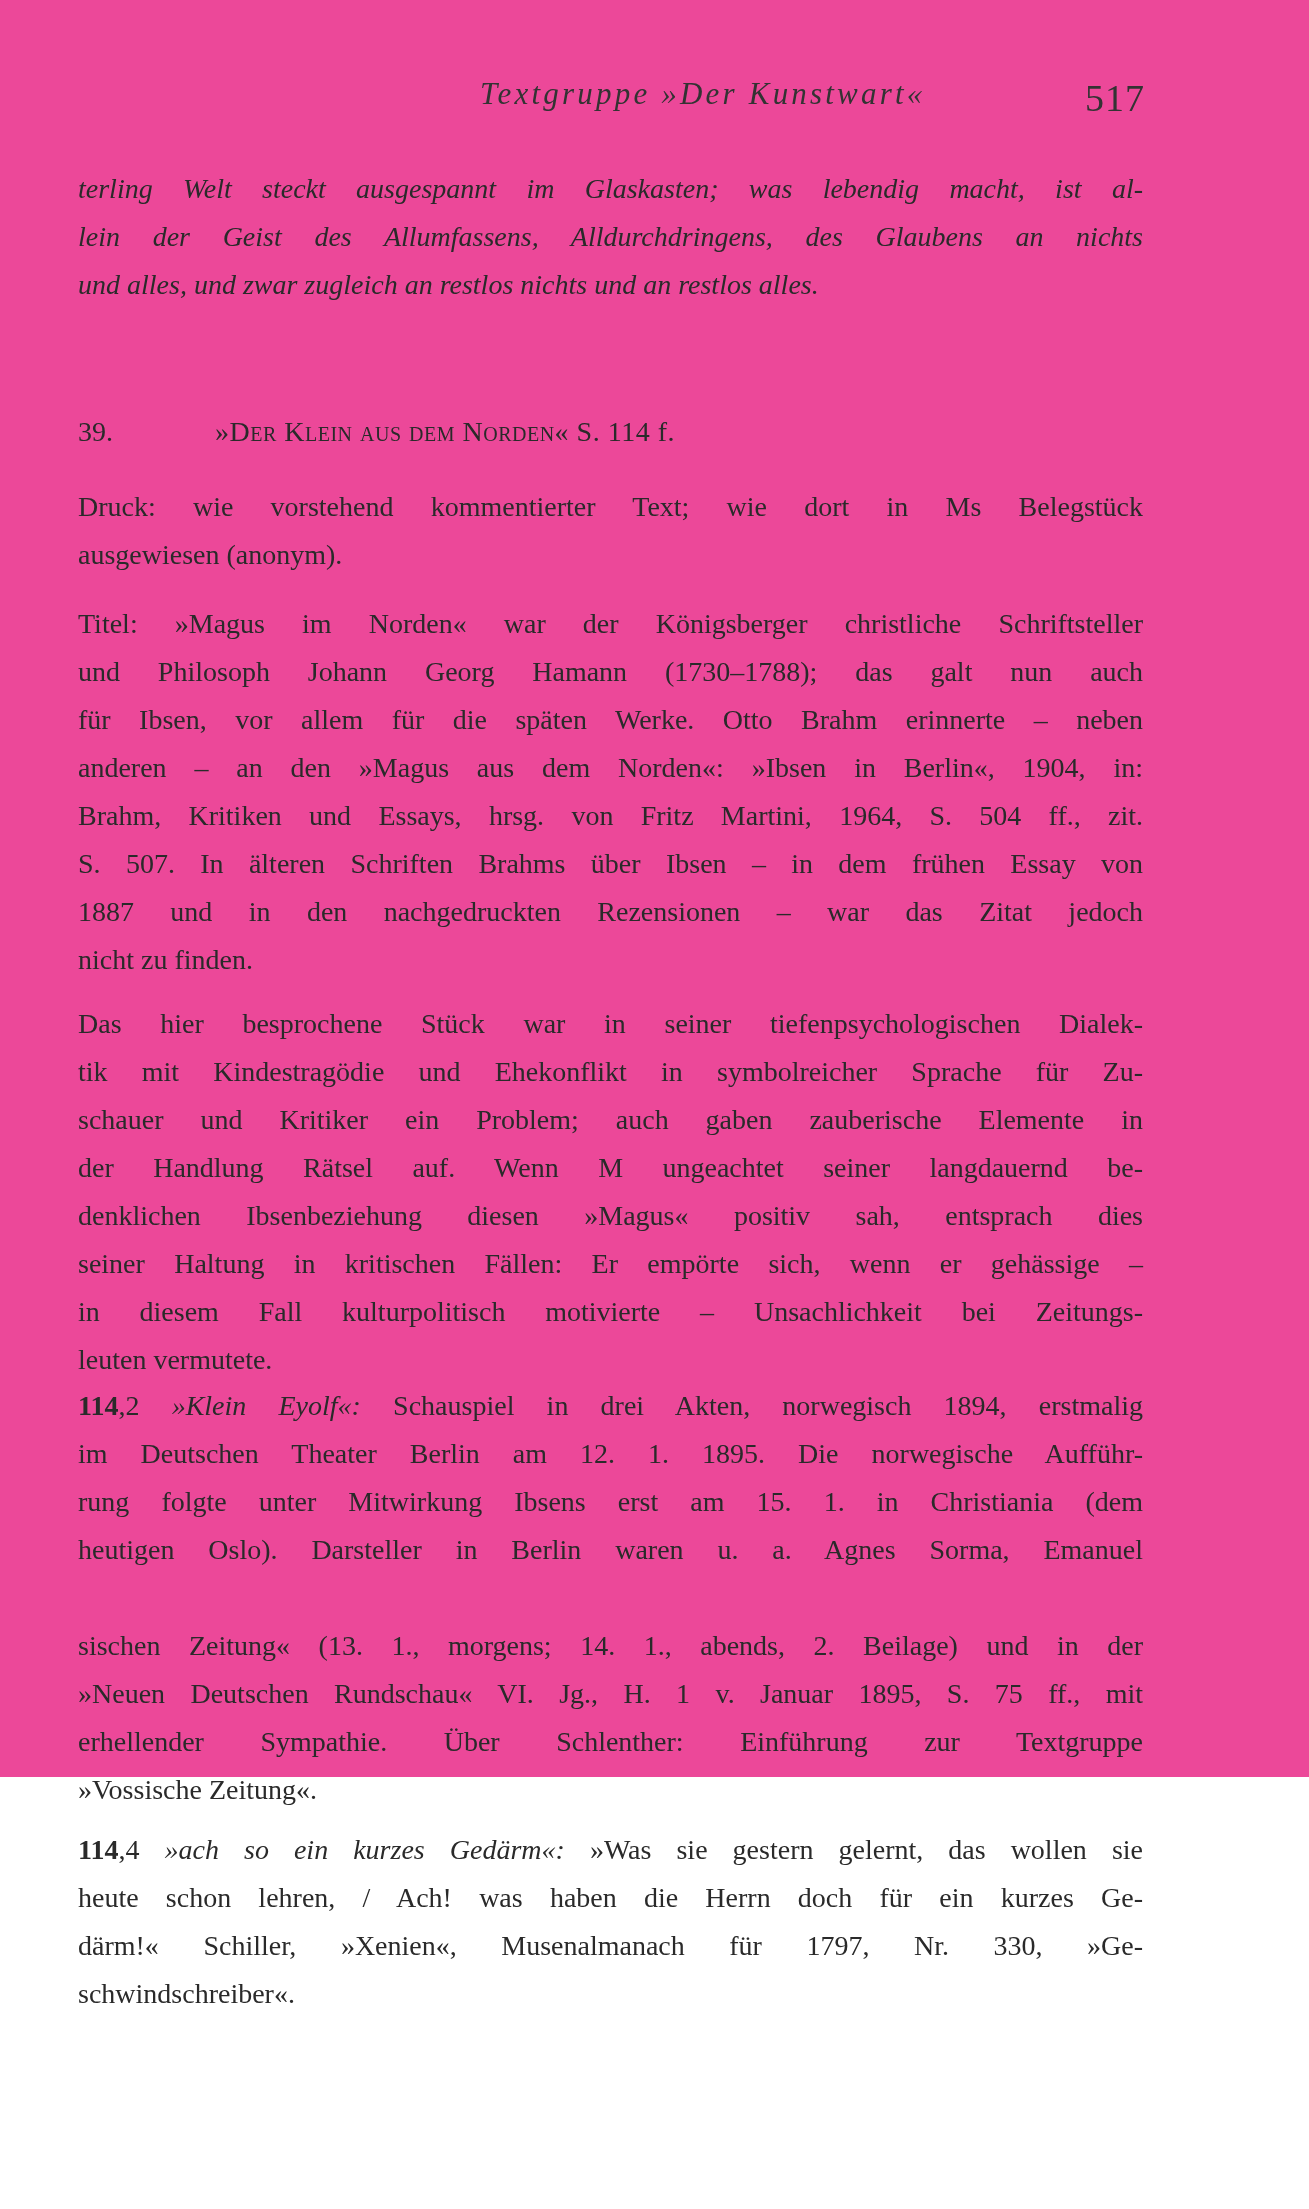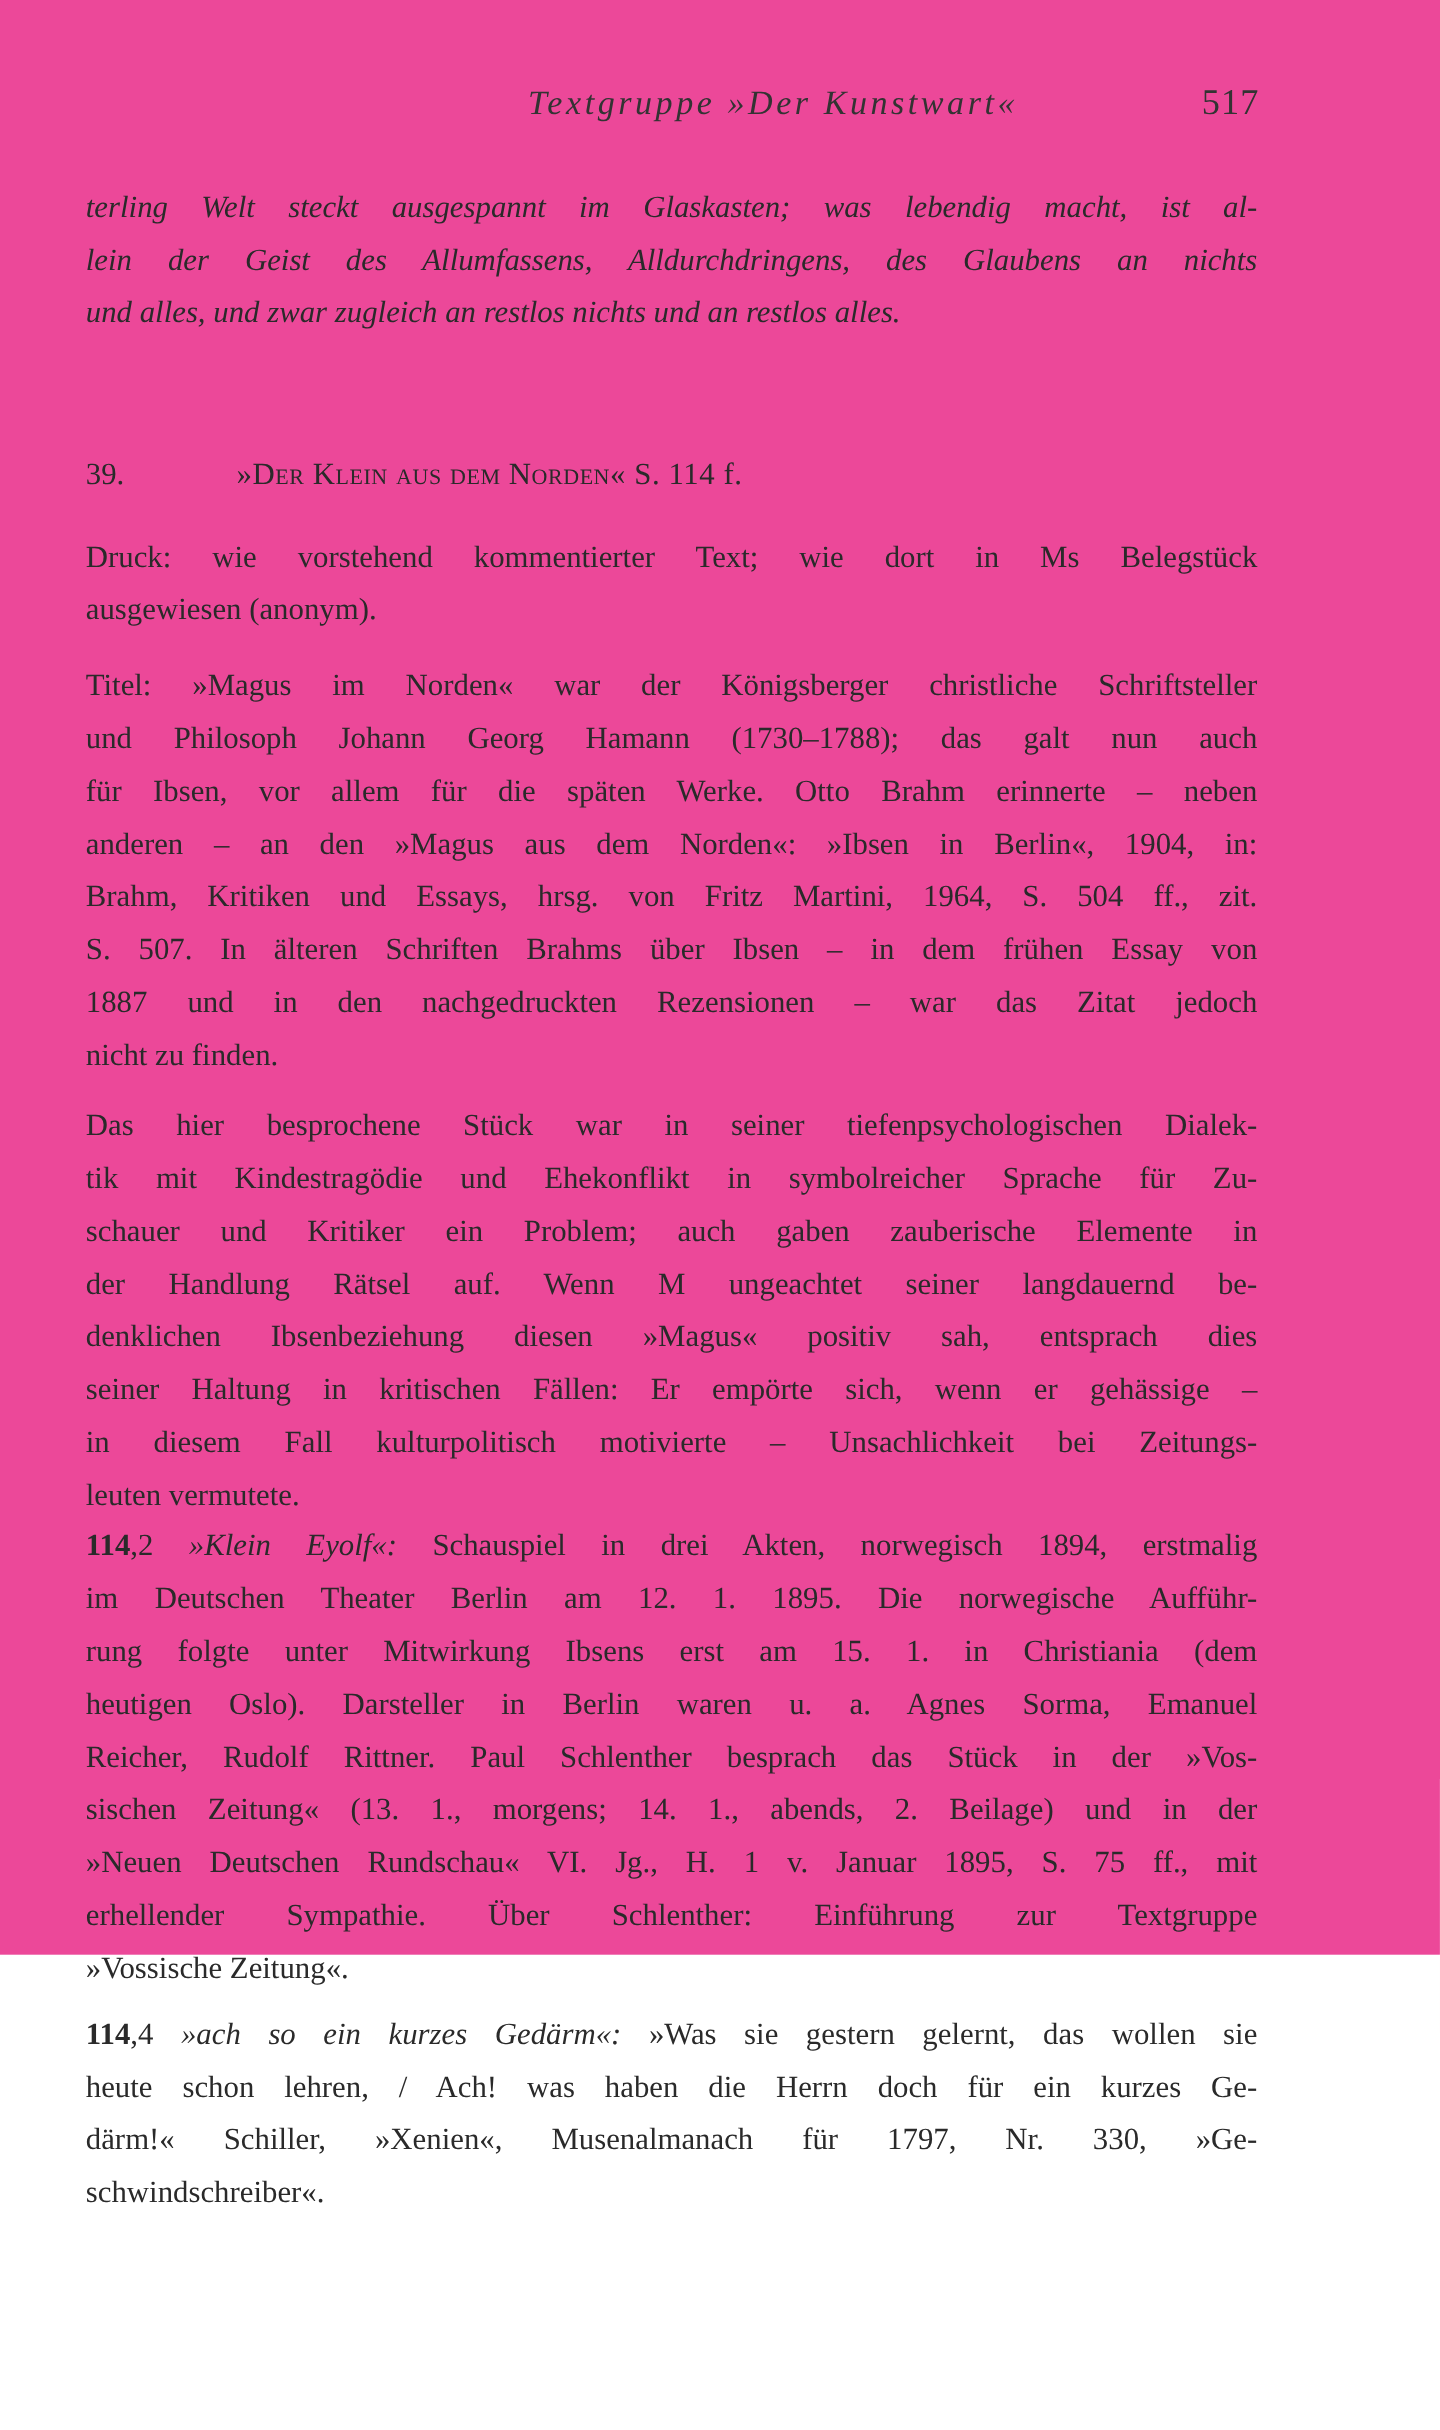--- a/index.html
+++ b/index.html
@@ -1,20 +1,20 @@
 <!DOCTYPE html>
 <html><head>
 <meta charset="utf-8">
 <style>
   html, body { margin: 0; padding: 0; background: #ffffff; }
   body { width: 1309px; height: 2209px; position: relative; overflow: hidden; }
   .page { position: absolute; left: 0; top: 0; width: 1309px; height: 1777px; background: #ec4899; color: #2a2a2a; font-family: "Liberation Serif", "DejaVu Serif", serif; }
   .running-head { position: absolute; top: 76px; left: 480px; width: 665px; height: 44px; font-style: italic; font-size: 31px; letter-spacing: 3.2px; color: #333; }
   .running-head .title { position: absolute; left: 0; top: 0; white-space: nowrap; }
-  .running-head .pageno { position: absolute; right: 0; top: 0; font-style: normal; letter-spacing: 1px; font-size: 33px; }
+  .running-head .pageno { position: absolute; right: 0; top: 0; font-style: normal; letter-spacing: 1px; font-size: 38px; }
   .line { position: absolute; left: 78px; width: 1065px; height: 48px; line-height: 48px; font-size: 28px; white-space: nowrap; text-align: justify; text-align-last: justify; overflow: visible; }
   .line.last { text-align-last: left; }
   .line.it { font-style: italic; }
   .heading { position: absolute; left: 78px; width: 1065px; height: 48px; line-height: 48px; font-size: 28px; white-space: nowrap; }
   .heading .num { position: absolute; left: 0; top: 0; }
   .heading .title { position: absolute; left: 137px; top: 0; letter-spacing: 0.5px; }
   .sc { font-variant: small-caps; }
   b { font-weight: bold; }
   i { font-style: italic; }
 </style>
@@ -55,21 +55,20 @@
   <div class="line" style="top: 1144px; white-space: nowrap;">der Handlung Rätsel auf. Wenn M ungeachtet seiner langdauernd be-</div>
   <div class="line" style="top: 1192px; white-space: nowrap;">denklichen Ibsenbeziehung diesen »Magus« positiv sah, entsprach dies</div>
   <div class="line" style="top: 1240px; white-space: nowrap;">seiner Haltung in kritischen Fällen: Er empörte sich, wenn er gehässige –</div>
   <div class="line" style="top: 1288px; white-space: nowrap;">in diesem Fall kulturpolitisch motivierte – Unsachlichkeit bei Zeitungs-</div>
   <div class="line last" style="top: 1336px; white-space: nowrap;">leuten vermutete.</div>
 
   <div class="line" style="top: 1382px; white-space: nowrap;"><b>114</b><span>,2</span> <i>»Klein Eyolf«:</i> <span>Schauspiel in drei Akten, norwegisch 1894, erstmalig</span></div>
   <div class="line" style="top: 1430px; white-space: nowrap;">im Deutschen Theater Berlin am 12. 1. 1895. Die norwegische Aufführ-</div>
   <div class="line" style="top: 1478px; white-space: nowrap;">rung folgte unter Mitwirkung Ibsens erst am 15. 1. in Christiania (dem</div>
   <div class="line" style="top: 1526px; white-space: nowrap;">heutigen Oslo). Darsteller in Berlin waren u. a. Agnes Sorma, Emanuel</div>
-  <div class="line" style="top: 1574px; white-space: nowrap;">Reicher, Rudolf Rittner. Paul Schlenther besprach das Stück in der »Vos-</div>
   <div class="line" style="top: 1622px; white-space: nowrap;">sischen Zeitung« (13. 1., morgens; 14. 1., abends, 2. Beilage) und in der</div>
   <div class="line" style="top: 1670px; white-space: nowrap;">»Neuen Deutschen Rundschau« VI. Jg., H. 1 v. Januar 1895, S. 75 ff., mit</div>
   <div class="line last" style="top: 1766px; white-space: nowrap;">»Vossische Zeitung«.</div>
   <div class="line" style="top: 1718px; white-space: nowrap;">erhellender Sympathie. Über Schlenther: Einführung zur Textgruppe</div>
 
   <div class="line" style="top: 1826px; white-space: nowrap;"><b>114</b><span>,4</span> <i>»ach so ein kurzes Gedärm«:</i> <span>»Was sie gestern gelernt, das wollen sie</span></div>
   <div class="line" style="top: 1874px; white-space: nowrap;">heute schon lehren, / Ach! was haben die Herrn doch für ein kurzes Ge-</div>
   <div class="line" style="top: 1922px; white-space: nowrap;">därm!« Schiller, »Xenien«, Musenalmanach für 1797, Nr. 330, »Ge-</div>
   <div class="line last" style="top: 1970px; white-space: nowrap;">schwindschreiber«.</div>
 

